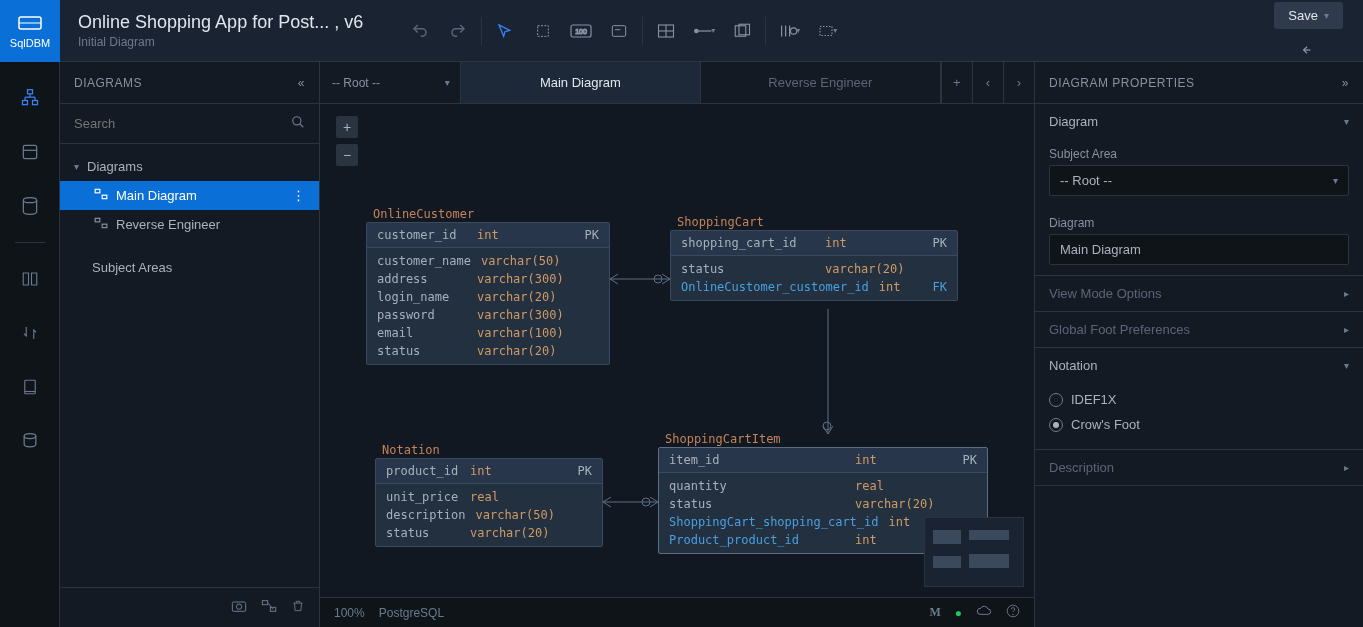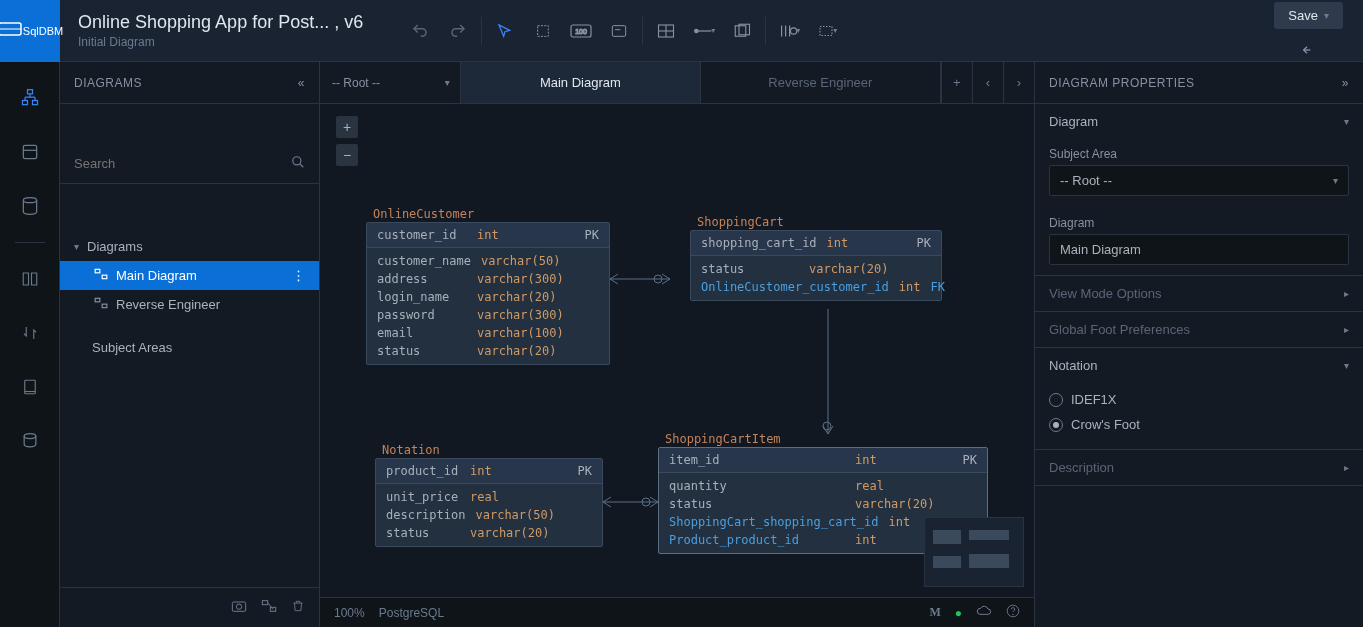--- a/index.html
+++ b/index.html
@@ -1,41 +1,41 @@
 <!DOCTYPE html>
 <html><head>
 <meta charset="utf-8">
 <style>
 * { box-sizing: border-box; margin: 0; padding: 0; }
 body { font-family: -apple-system, BlinkMacSystemFont, "Segoe UI", Arial, sans-serif; background: #0f1419; color: #aab2bd; width: 1363px; height: 627px; overflow: hidden; font-size: 13px; }
 .app { display: flex; flex-direction: column; height: 627px; }
 
 
 .topbar { display: flex; align-items: center; height: 62px; background: #1a2332; border-bottom: 1px solid #2a3441; }
-.logo { width: 60px; height: 62px; background: #0a70d8; display: flex; flex-direction: row; align-items: center; justify-content: center; color: #fff; font-size: 11px; }
+.logo { width: 60px; height: 62px; background: #0a70d8; display: flex; flex-direction: column; align-items: center; justify-content: center; color: #fff; font-size: 11px; }
 .logo-icon { margin-bottom: 2px; }
 .title-block { padding-left: 18px; flex: 0 0 auto; }
 .title { color: #e0e6ed; font-size: 18px; font-weight: 400; }
 .subtitle { color: #6b7a8e; font-size: 12px; margin-top: 2px; }
 .toolbar { display: flex; align-items: center; gap: 4px; margin-left: 40px; flex: 1; }
 .tool-sep { width: 1px; height: 28px; background: #2a3441; margin: 0 2px; }
 .tool-btn { width: 34px; height: 34px; display: flex; align-items: center; justify-content: center; color: #8791a2; border-radius: 3px; }
 .tool-btn.active svg { stroke: #3b82f6; }
 .right-tools { display: flex; align-items: center; gap: 6px; padding-right: 20px; flex-direction: column; }
 .save-btn { background: #2f3b4c; color: #e0e6ed; padding: 6px 14px; border-radius: 3px; display: flex; align-items: center; gap: 6px; font-size: 13px; }
 .chip { background: #2f3b4c; color: #e0e6ed; padding: 5px 10px; border-radius: 3px; font-size: 12px; display: flex; align-items: center; gap: 4px; }
 
 
 .main { display: flex; flex: 1; min-height: 0; }
 .leftrail { width: 60px; background: #0f1419; border-right: 1px solid #2a3441; display: flex; flex-direction: column; align-items: center; padding-top: 18px; gap: 18px; }
 .rail-btn { width: 36px; height: 36px; display: flex; align-items: center; justify-content: center; color: #6b7a8e; border-radius: 4px; }
 .rail-btn.active { color: #3b82f6; }
 .rail-sep { width: 30px; height: 1px; background: #2a3441; }
 
-.sidepanel { width: 260px; background: #141a24; border-right: 1px solid #2a3441; display: flex; flex-direction: column; gap: 40px; }
+.sidepanel { width: 260px; background: #141a24; border-right: 1px solid #2a3441; display: flex; flex-direction: column; }
 .panel-head { height: 42px; display: flex; align-items: center; justify-content: space-between; padding: 0 14px; border-bottom: 1px solid #2a3441; color: #8791a2; font-size: 12px; letter-spacing: 0.5px; }
 .searchbox { height: 40px; display: flex; align-items: center; padding: 0 14px; border-bottom: 1px solid #2a3441; }
 .searchbox input { flex: 1; background: transparent; border: none; color: #aab2bd; font-size: 13px; outline: none; }
 .tree { padding: 8px 0; flex: 1; }
 .tree-node { display: flex; align-items: center; padding: 7px 14px; gap: 8px; font-size: 13px; }
 .tree-node.indent { padding-left: 34px; }
 .tree-node.selected { background: #0a70d8; color: #fff; }
 .tree-node .more { margin-left: auto; }
 .panel-foot { height: 40px; display: flex; align-items: center; justify-content: flex-end; gap: 14px; padding: 0 14px; border-top: 1px solid #2a3441; color: #6b7a8e; }
 
@@ -396,21 +396,21 @@
                 <span class="col-key"></span>
               </div>
               <div class="entity-row">
                 <span class="col-name">status</span>
                 <span class="col-type">varchar(20)</span>
                 <span class="col-key"></span>
               </div>
             </div>
         </div>
 
-        <div class="entity" style="left:370px;top:126px;width:252px">
+        <div class="entity" style="left:350px;top:126px;width:288px">
           <div class="entity-title">ShoppingCart</div>
           <div class="entity-row pk">
             <span class="col-name">shopping_cart_id</span>
             <span class="col-type">int</span>
             <span class="col-key">PK</span>
           </div>
           <div class="entity-body" id="body-sc">
               <div class="entity-row">
                 <span class="col-name">status</span>
                 <span class="col-type">varchar(20)</span>

